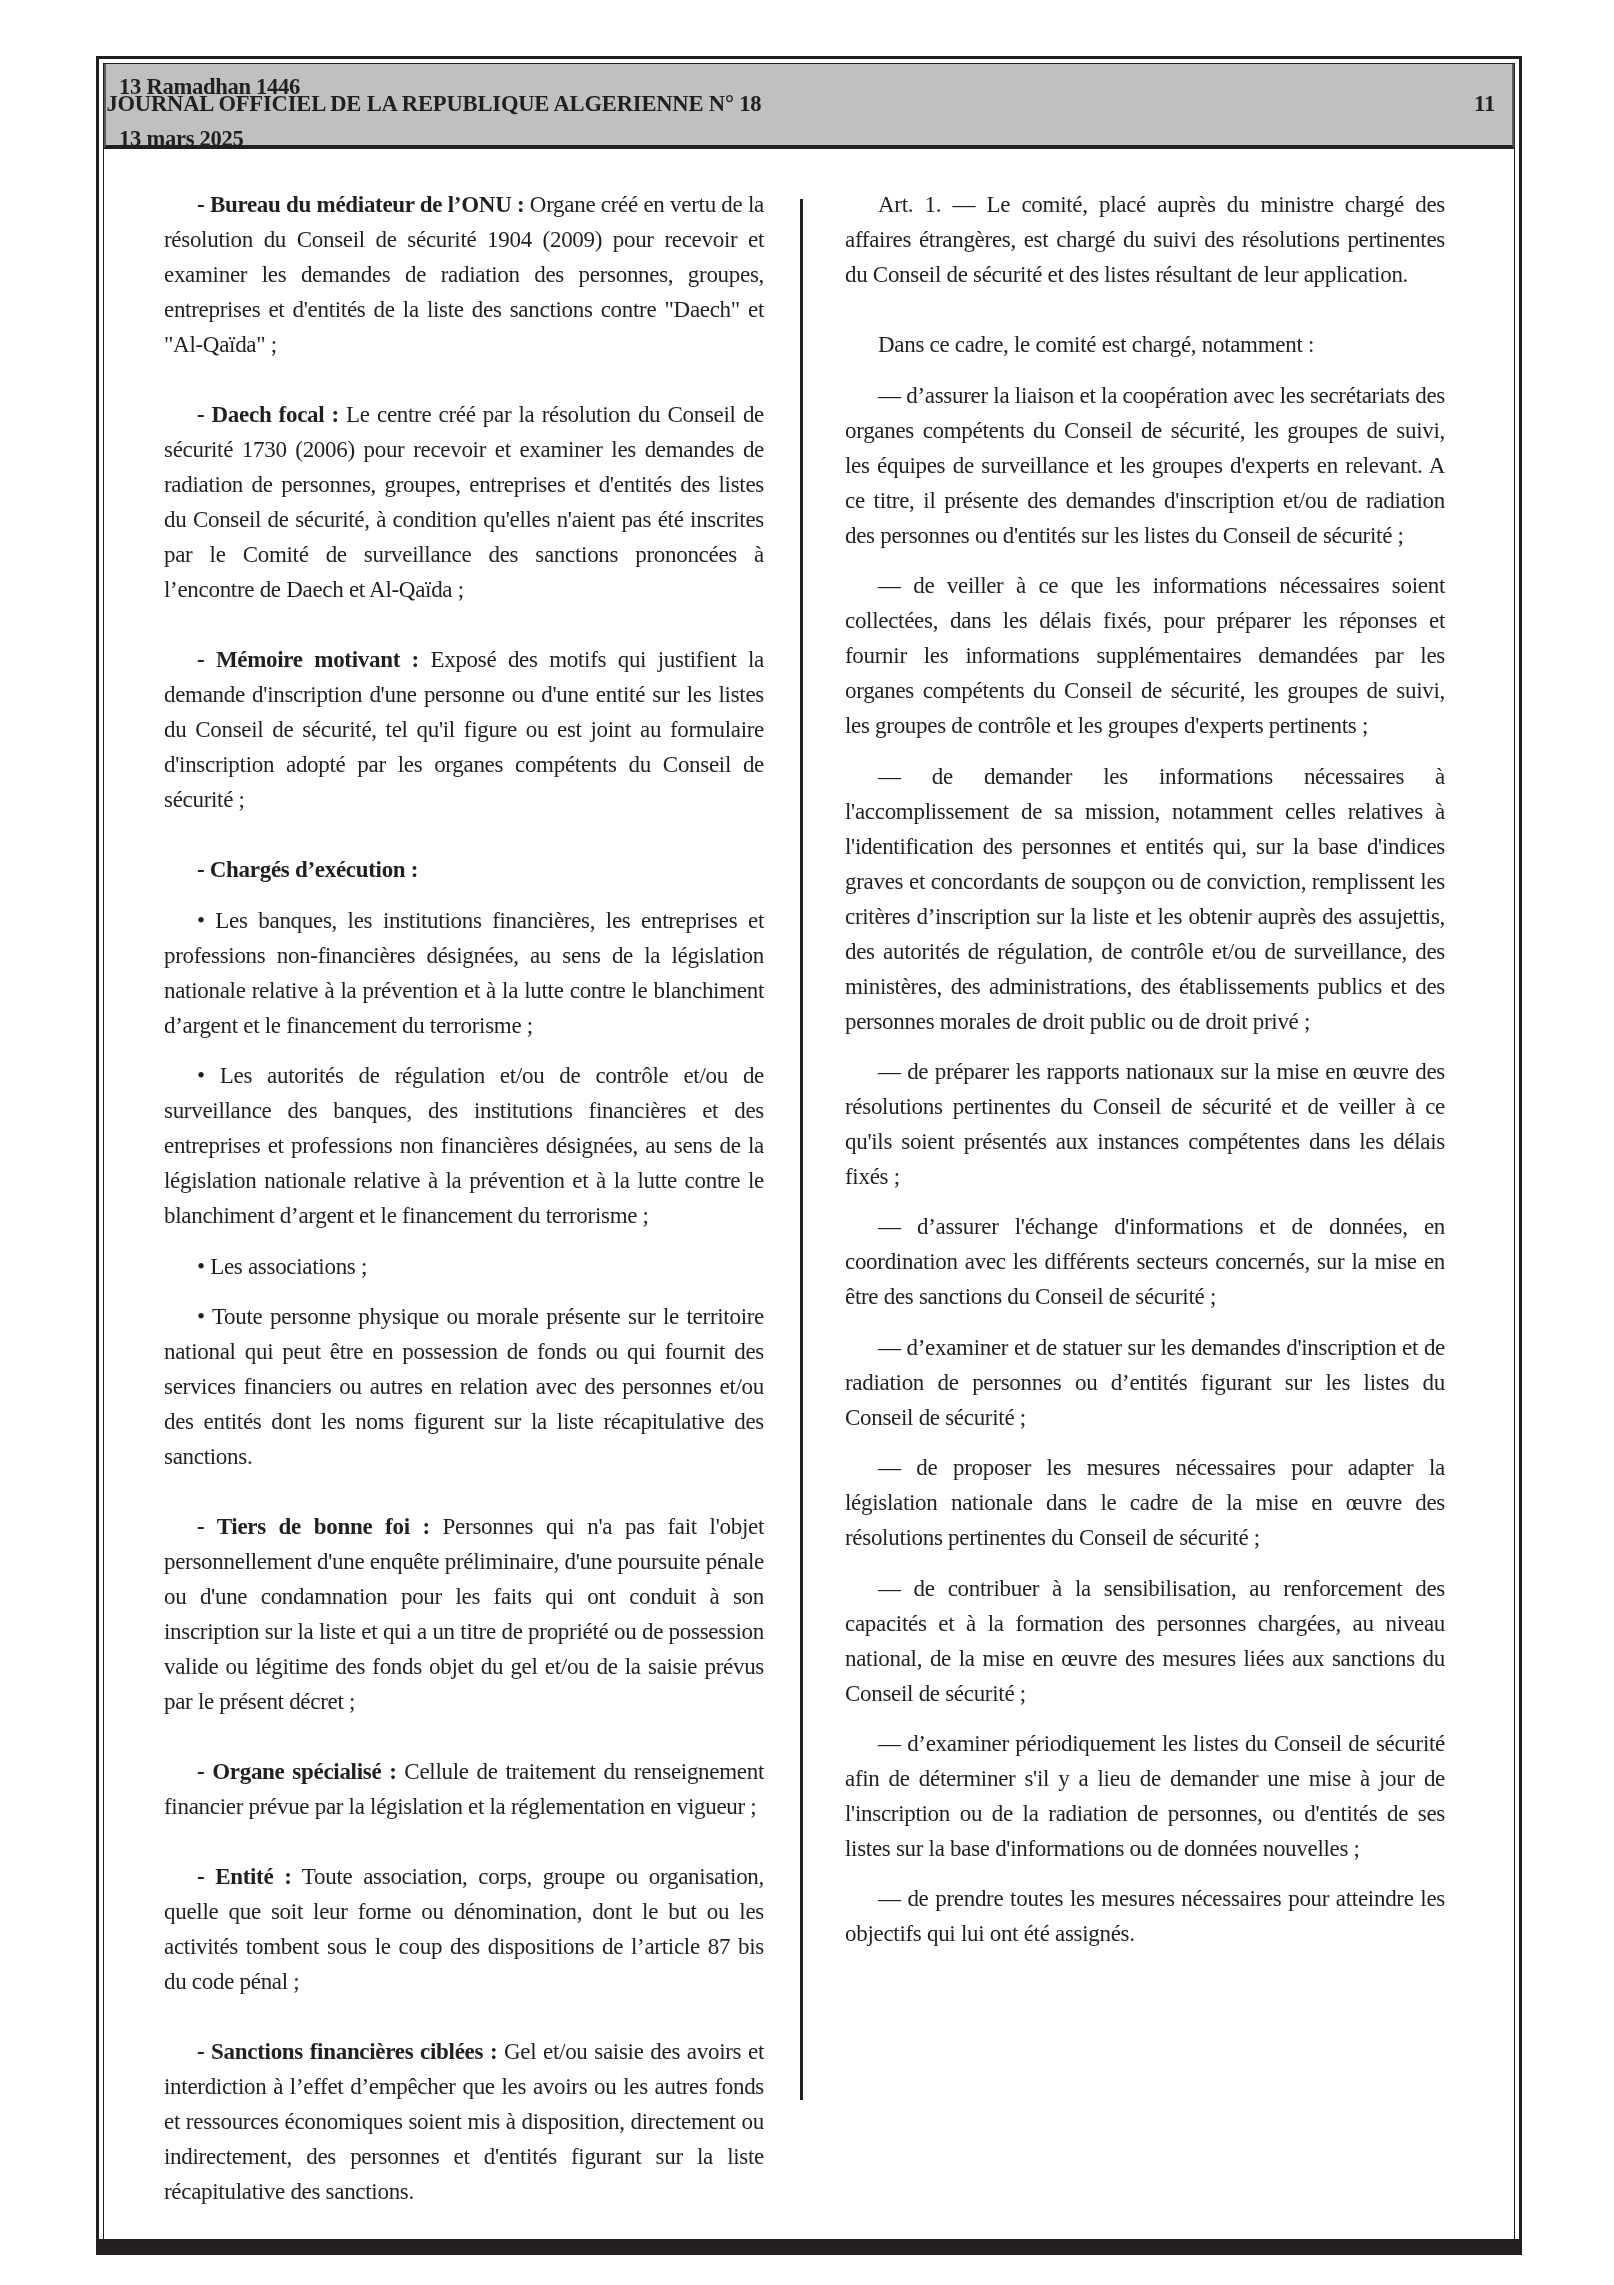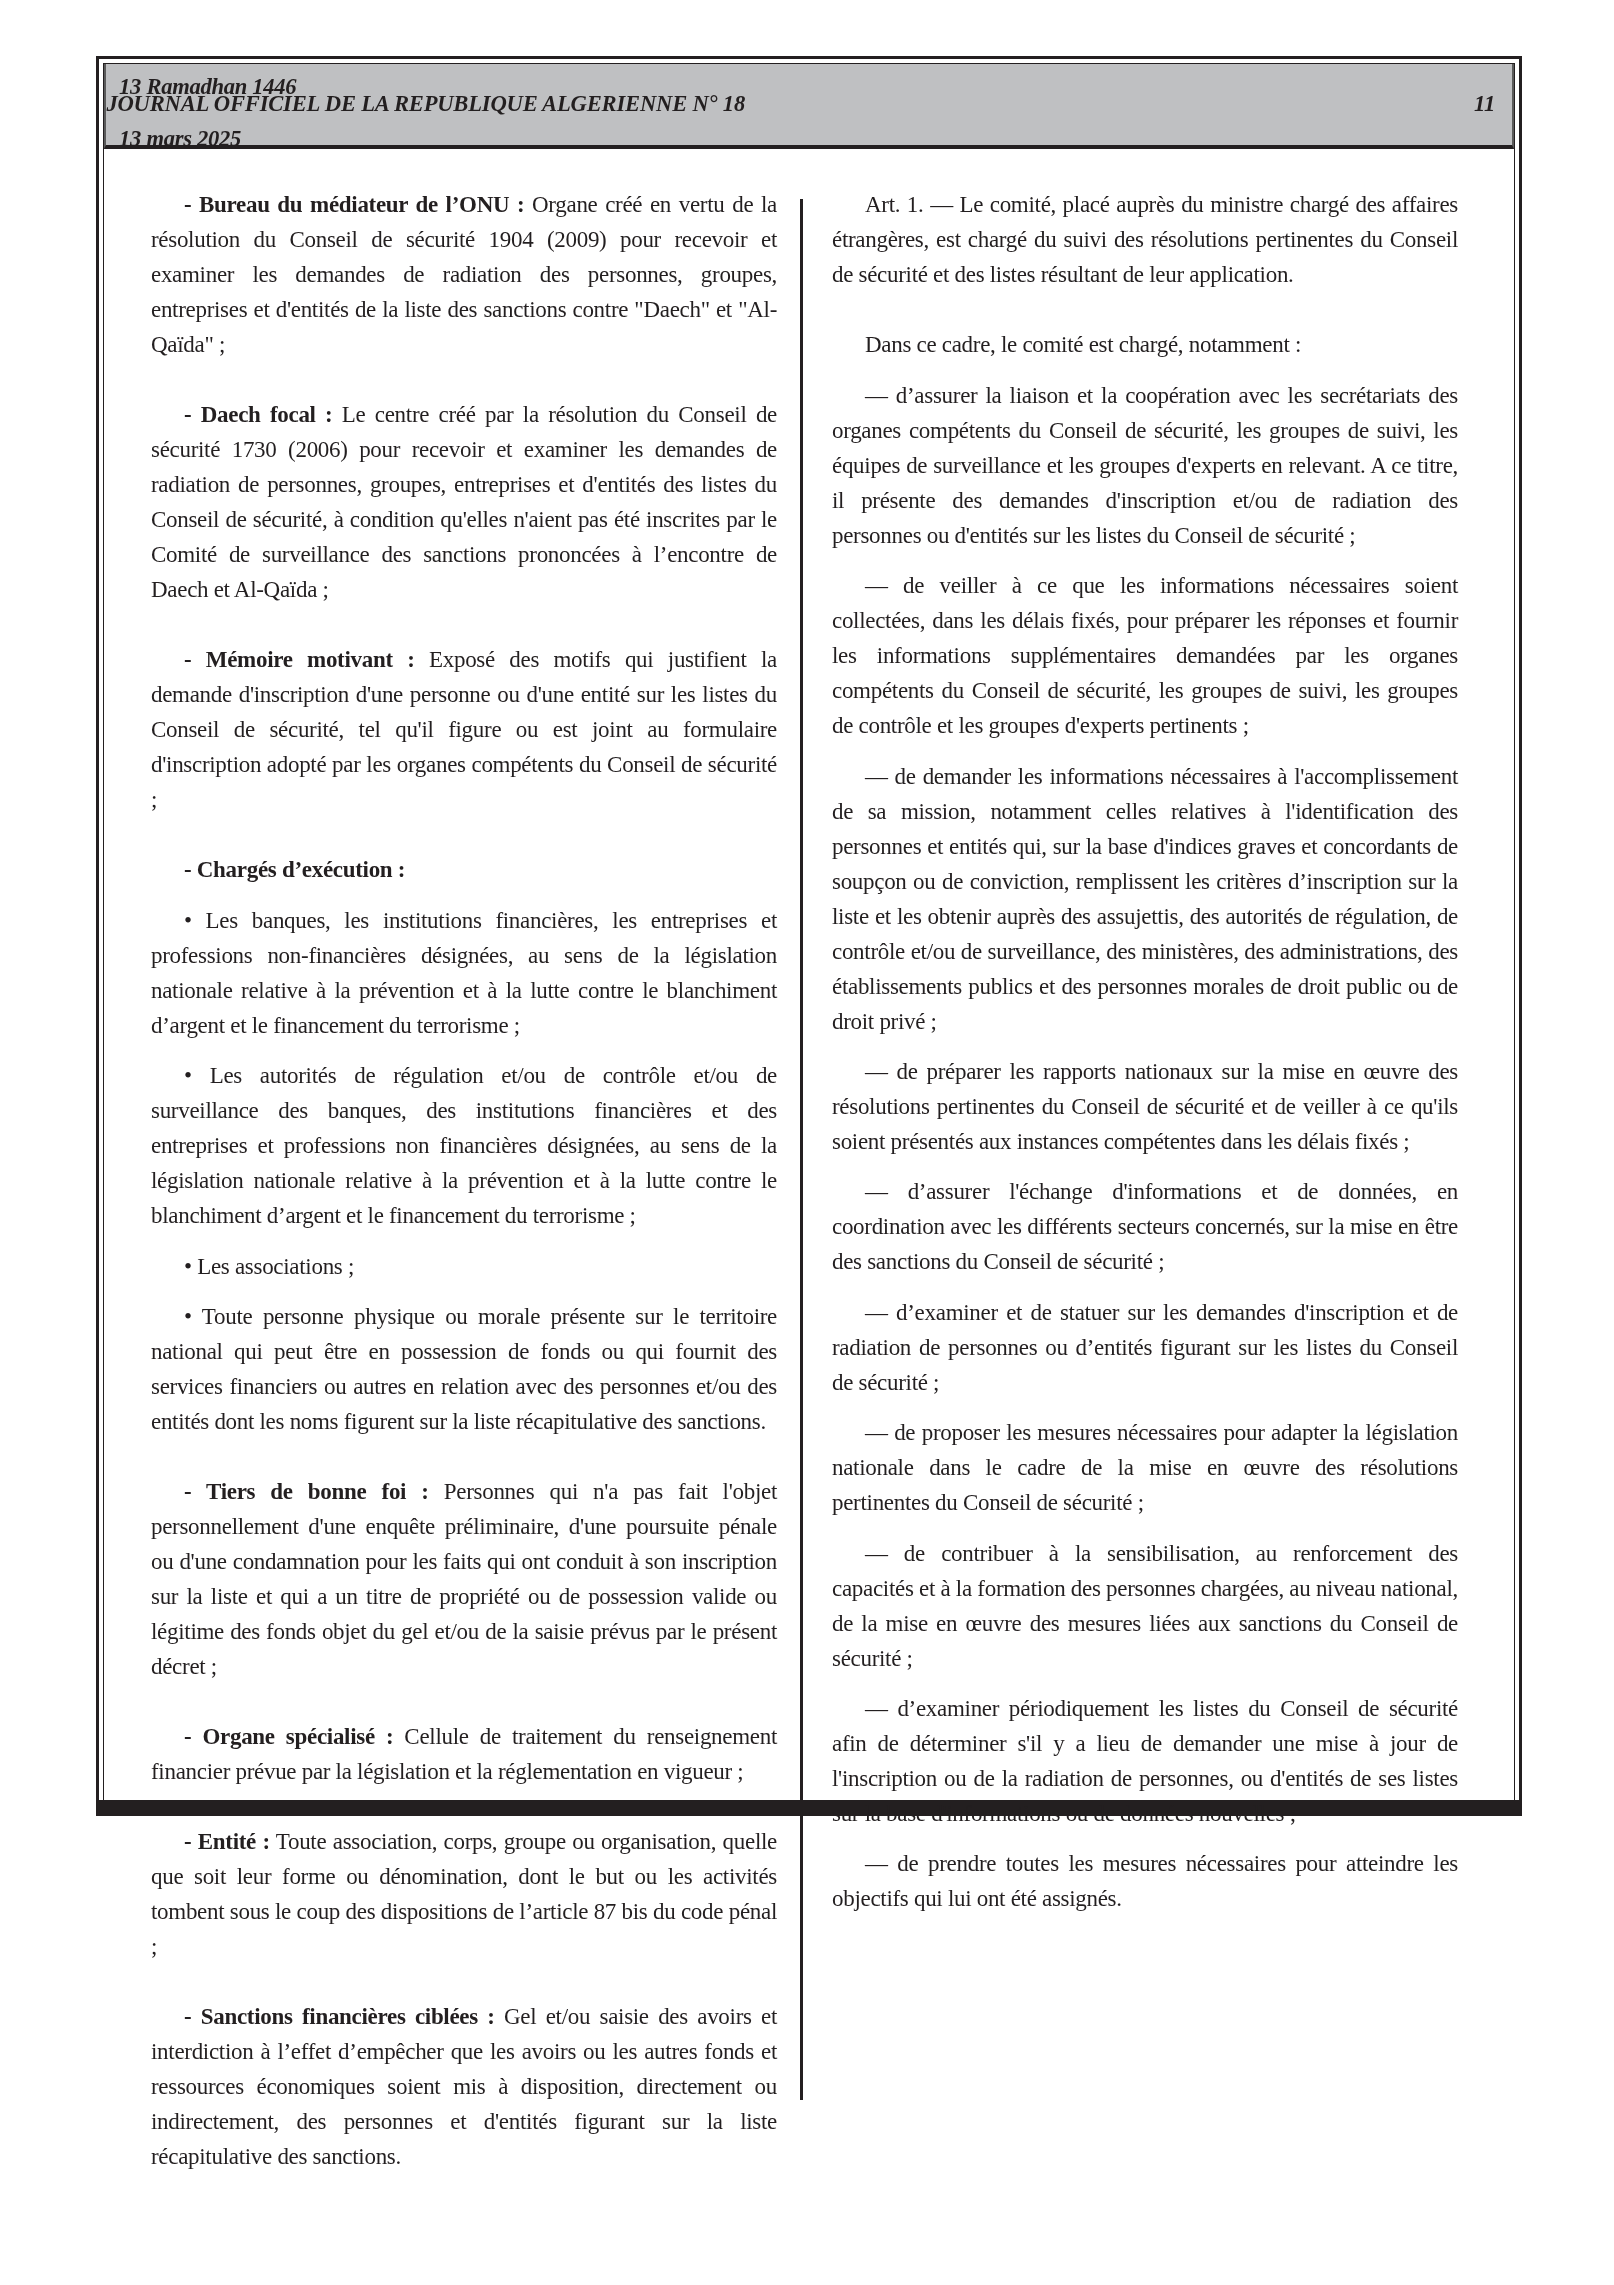--- a/index.html
+++ b/index.html
@@ -1,29 +1,29 @@
 <!DOCTYPE html>
 <html style="font-size:14.5px"><head>
 <meta charset="utf-8">
 <style>
   html, body { margin: 0; padding: 0; background: #ffffff; }
   body { width: 1615px; height: 2285px; position: relative; font-family: "Liberation Serif", "DejaVu Serif", serif; color: #231f20; }
-  .frame-outer { position: absolute; left: 96px; top: 56px; width: 1426px; height: 1760px; border: 3.6px solid #231f20; box-sizing: border-box; font-style: italic; }
+  .frame-outer { position: absolute; left: 96px; top: 56px; width: 1426px; height: 2199px; border: 3.6px solid #231f20; box-sizing: border-box; }
   .frame-inner { position: absolute; left: 3.6px; top: 3.6px; right: 3.6px; bottom: 3.6px; border: 1.8px solid #231f20; box-sizing: border-box; }
   .frame-bottom-band { position: absolute; left: 0; right: 0; bottom: 0; height: 12.7px; background: #231f20; }
   .header { position: absolute; left: 5.4px; right: 5.4px; top: 5.4px; height: 85px; background: #bfc0c2; border-bottom: 4.5px solid #231f20; border-left: 2.7px solid #5a5a5a; border-right: 2.7px solid #5a5a5a; box-sizing: border-box; }
   .hdr-date { position: absolute; left: 12.7px; font-weight: bold; font-size: 22.6px; line-height: 27px; letter-spacing: -0.3px; }
   .hdr-date.l1 { top: 9px; }
   .hdr-date.l2 { top: 61px; }
   .hdr-title { position: absolute; left: 0; right: 0; top: 27px; text-align: left; font-weight: bold; font-size: 22.6px; letter-spacing: -0.2px; }
   .hdr-page { position: absolute; right: 16.3px; top: 27px; font-weight: bold; font-size: 22.6px; }
   .col { position: absolute; top: 172px; width: 626px; font-size: 23px; line-height: 35px; text-align: justify; letter-spacing: -0.3px; }
   .col.left { left: 151px; }
   .col.right { left: 832px; }
-  .col p { margin: 0; text-indent: 33px; }
+  .col p { margin: 13px; text-indent: 33px; }
   .col p.gap-lg { margin-top: 35px; }
   .col p.gap-sm { margin-top: 15.4px; }
   .col b { font-weight: bold; }
   .divider { position: absolute; left: 800px; top: 199px; width: 2.7px; height: 1901px; background: #231f20; }
 </style>
 </head>
 <body>
 
 <div class="frame-outer">
   <div class="frame-inner"></div>

